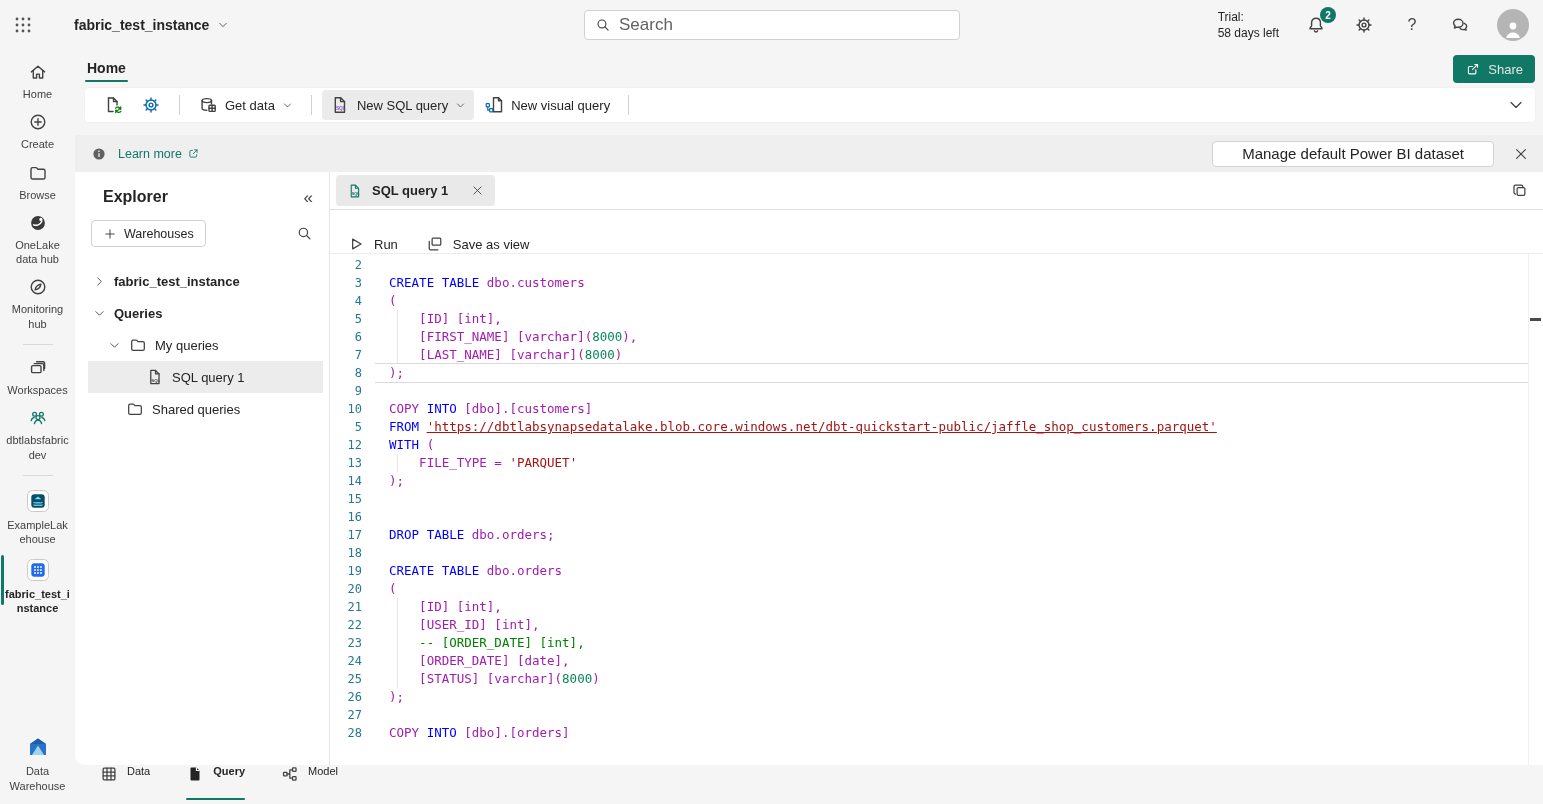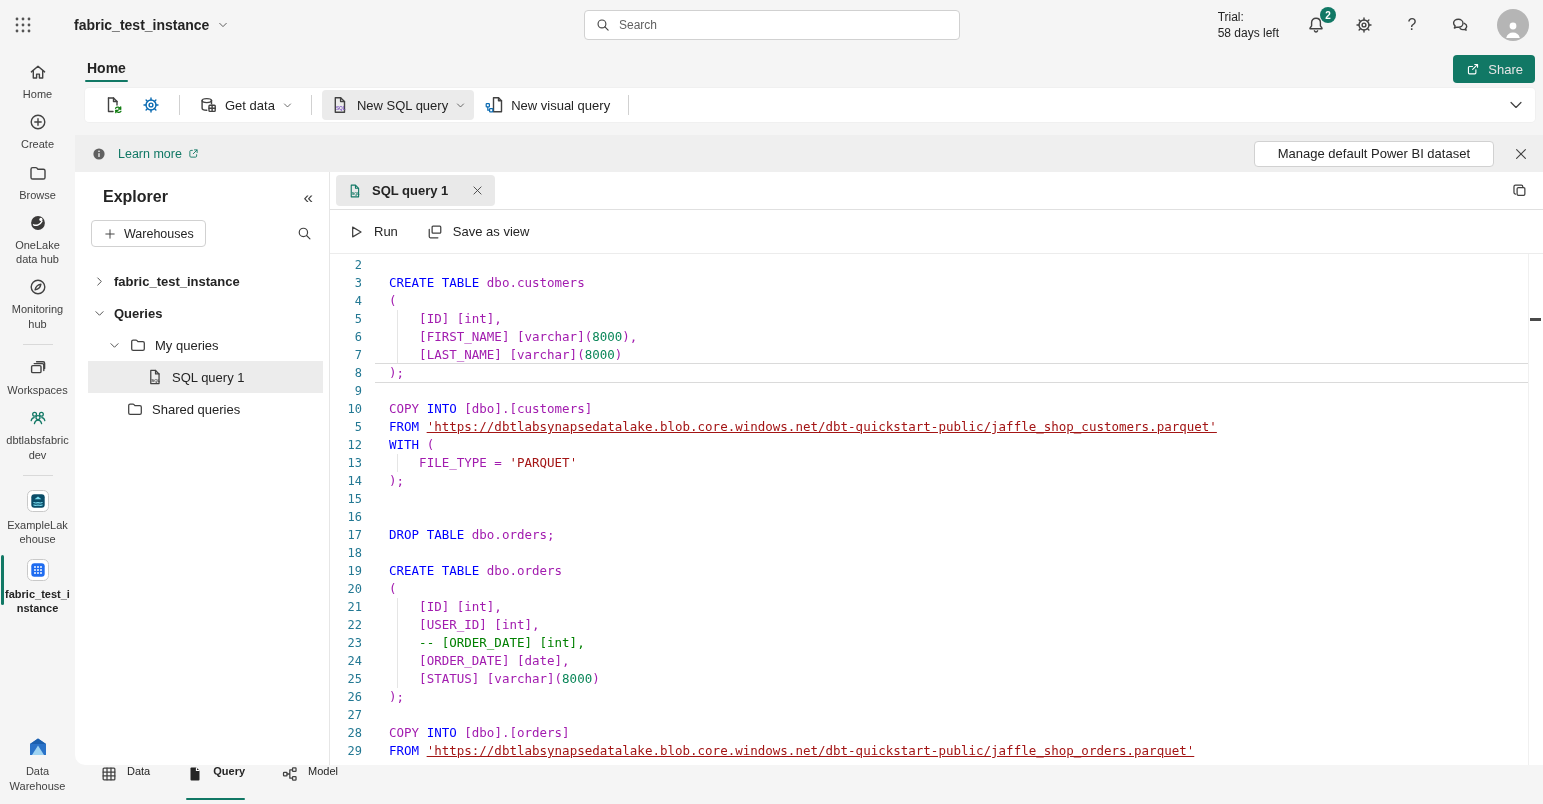--- a/index.html
+++ b/index.html
@@ -12,21 +12,21 @@
   .ico svg { width:100%; height:100%; display:block; }
   .i16{width:16px;height:16px}.i18{width:18px;height:18px}.i20{width:20px;height:20px}.i24{width:24px;height:24px}
 
   
   .topbar { position:absolute; top:0; left:0; right:0; height:50px; display:flex; align-items:center; }
   .waffle-btn { width:46px; height:50px; display:flex; align-items:center; justify-content:center; cursor:pointer; }
   .ws-switcher { display:flex; align-items:center; gap:8px; margin-left:28px; font-size:14px; font-weight:600; cursor:pointer; }
   .ws-switcher .chev { width:12px; height:12px; }
   .search-box { position:absolute; left:584px; top:10px; width:376px; height:30px; background:#fff;
     border:1px solid #d1d1d1; border-radius:4px; display:flex; align-items:center; padding:0 10px; gap:8px; }
-  .search-box input { border:none; outline:none; flex:1; font-size:12px; font-family:inherit; color:#242424; background:transparent; }
+  .search-box input { border:none; outline:none; flex:1; font-size:17px; font-family:inherit; color:#242424; background:transparent; }
   .search-box input::placeholder { color:#616161; }
   .topbar-right { position:absolute; right:0; top:0; height:50px; display:flex; align-items:center; gap:26px; padding-right:14px; }
   .trial { font-size:12px; line-height:1.35; color:#242424; text-align:left; }
   .tb-icon { position:relative; width:22px; height:22px; color:#424242; cursor:pointer; display:flex; align-items:center; justify-content:center; }
   .badge { position:absolute; top:-7px; right:-9px; min-width:16px; height:16px; background:#117865; color:#fff;
     border-radius:8px; font-size:10px; display:flex; align-items:center; justify-content:center; padding:0 4px; font-weight:600; }
   .help-glyph { font-size:16px; color:#424242; }
   .avatar { width:32px; height:32px; border-radius:50%; background:#ararat; background:#b5b5b5; overflow:hidden; display:flex; align-items:flex-end; justify-content:center; cursor:pointer; }
 
   
@@ -42,22 +42,22 @@
   .tb-btn.pressed { background:#ebebeb; }
   .tb-sep { width:1px; height:20px; background:#d1d1d1; margin:0 8px; }
   .ribbon-collapse { position:absolute; right:10px; width:18px; height:18px; color:#424242; cursor:pointer; }
 
   
   .banner { position:absolute; top:135px; left:75px; right:0; height:37px; background:#efefef;
     display:flex; align-items:center; padding:0 14px 0 16px; gap:9px; font-size:12.5px; }
   .banner .msg { color:#242424; }
   .banner .link { color:#117865; text-decoration:none; display:inline-flex; align-items:center; gap:5px; cursor:pointer; margin-left:2px; }
   .banner .spacer { flex:1; }
-  .manage-btn { height:26px; background:#fff; border:1px solid #d1d1d1; border-radius:4px; padding:0 23px;
-    font-size:13px; font-family:inherit; color:#242424; cursor:pointer; white-space:nowrap; }
+  .manage-btn { height:26px; background:#fff; border:1px solid #d1d1d1; border-radius:4px; padding:0 29px;
+    font-size:15px; font-family:inherit; color:#242424; cursor:pointer; white-space:nowrap; }
   .banner-close { width:16px; height:16px; color:#424242; cursor:pointer; margin-left:10px; }
 
   
   .rail { position:absolute; left:0; top:50px; bottom:0; width:75px; display:flex; flex-direction:column; align-items:center; padding-top:12px; }
   .rail-item { position:relative; width:75px; display:flex; flex-direction:column; align-items:center; gap:5px;
     margin-bottom:11px; cursor:pointer; color:#424242; }
   .rail-item .lbl { font-size:11px; line-height:1.3; text-align:center; max-width:66px; overflow-wrap:anywhere; color:#424242; }
   .rail-item.active .lbl { font-weight:700; color:#242424; }
   .rail-item.active::before { content:''; position:absolute; left:1px; top:-3px; bottom:10px; width:3px; background:#117865; border-radius:2px; }
   .rail-sep { width:30px; height:1px; background:#d9d9d9; margin:2px 0 13px; }
@@ -80,21 +80,21 @@
   .tree-row.selected { background:#ececec; margin-left:13px; margin-right:6px; }
   .tree-chev { width:13px; height:13px; color:#424242; flex:none; }
 
   
   .qpane { flex:1; display:flex; flex-direction:column; min-width:0; }
   .tabbar { height:38px; border-bottom:1px solid #e0e0e0; display:flex; align-items:center; padding:0 6px; position:relative; flex:none; }
   .qtab { height:31px; background:#e9e9e9; border-radius:4px; display:flex; align-items:center; gap:9px; padding:0 11px; cursor:pointer; }
   .qtab .t { font-size:13px; font-weight:600; }
   .qtab .x { width:13px; height:13px; color:#424242; margin-left:14px; }
   .tab-copy { position:absolute; right:14px; width:18px; height:18px; color:#424242; cursor:pointer; }
-  .runbar { height:44px; border-bottom:1px solid #ececec; display:flex; align-items:center; padding-left:17px; gap:28px; flex:none; }
+  .runbar { height:44px; border-bottom:1px solid #ececec; display:flex; align-items:flex-end; padding-left:17px; gap:28px; flex:none; }
   .run-btn, .save-view-btn { display:flex; align-items:center; gap:9px; font-size:13px; cursor:pointer; color:#242424; }
 
   .code { flex:1; position:relative; font-family:"DejaVu Sans Mono","Liberation Mono",monospace; font-size:12.5px; padding-top:2px; overflow:hidden; }
   .code-line { position:relative; display:flex; height:18px; line-height:18px; }
   .code-line .ln { width:45px; padding-right:13px; text-align:right; color:#237893; flex:none; font-size:12px; }
   .code-line .lc { padding-left:14px; white-space:pre; }
   .code-line.guide::before { content:''; position:absolute; left:67px; top:0; bottom:0; border-left:1px solid #e5e5e5; }
   .code-line.current::after { content:''; position:absolute; left:45px; right:14px; top:-1px; bottom:-1px;
     border-top:1px solid #dadada; border-bottom:1px solid #dadada; pointer-events:none; }
   .tk-kw { color:#0000ff; }
@@ -658,24 +658,20 @@
             <span class="lc"><span class="tk-pl">);</span></span>
           </div>
           <div class="code-line">
             <span class="ln">27</span>
             <span class="lc"></span>
           </div>
           <div class="code-line">
             <span class="ln">28</span>
             <span class="lc"><span class="tk-pl">COPY </span><span class="tk-kw">INTO</span><span class="tk-pl"> [dbo].[orders]</span></span>
           </div>
-          <div class="code-line">
-            <span class="ln">29</span>
-            <span class="lc"><span class="tk-kw">FROM</span><span class="tk-pl"> </span><span class="tk-stru">'https://dbtlabsynapsedatalake.blob.core.windows.net/dbt-quickstart-public/jaffle_shop_orders.parquet'</span></span>
-          </div>
         </div>
       <div class="code-vline"></div>
       <div class="scroll-mark"></div>
     </div>
   </div>
 </div>
 
 <div class="bottombar">
     <div class="bb-tab">
       <span class="ico i18">

